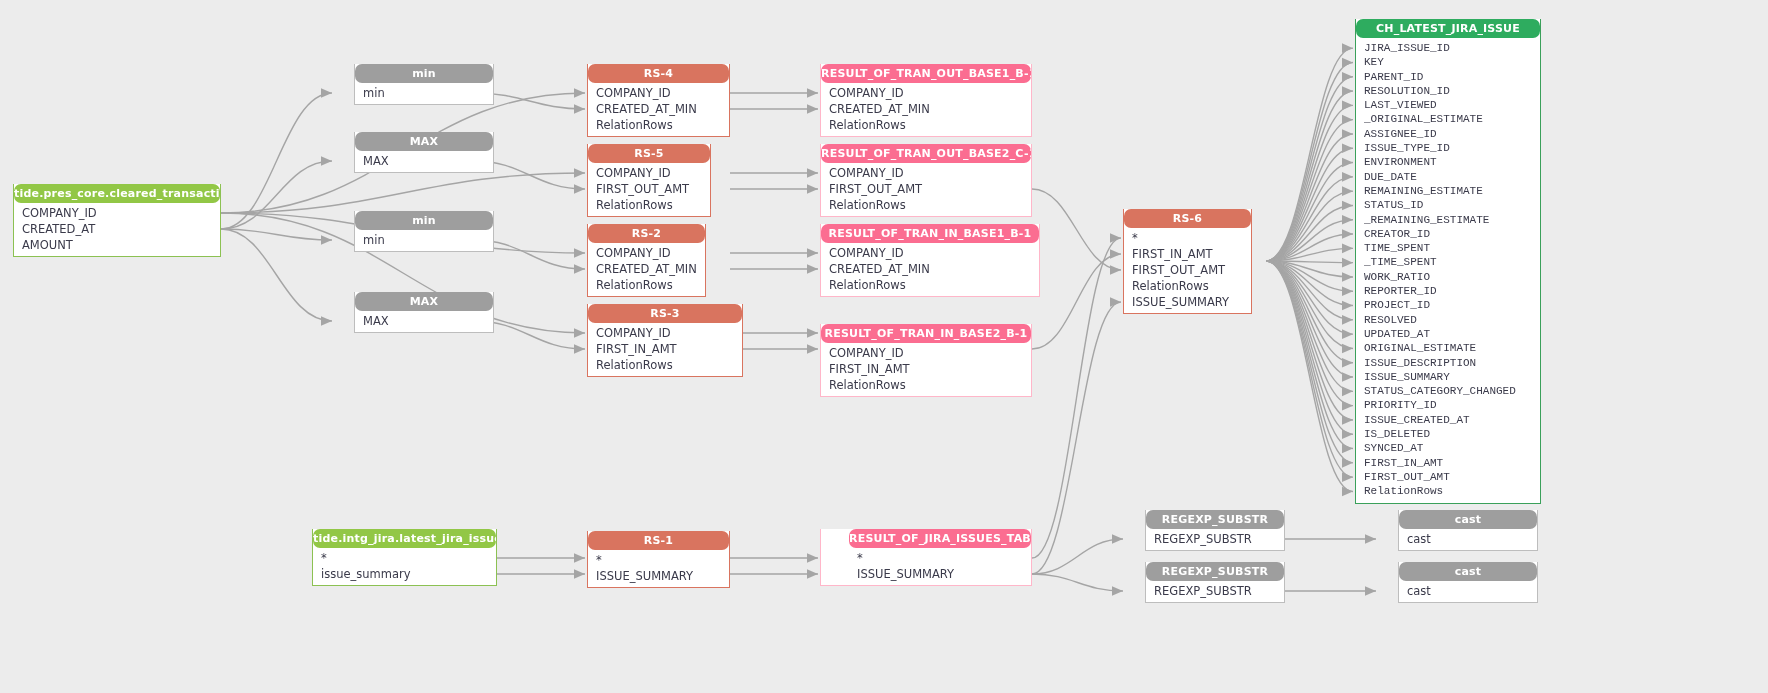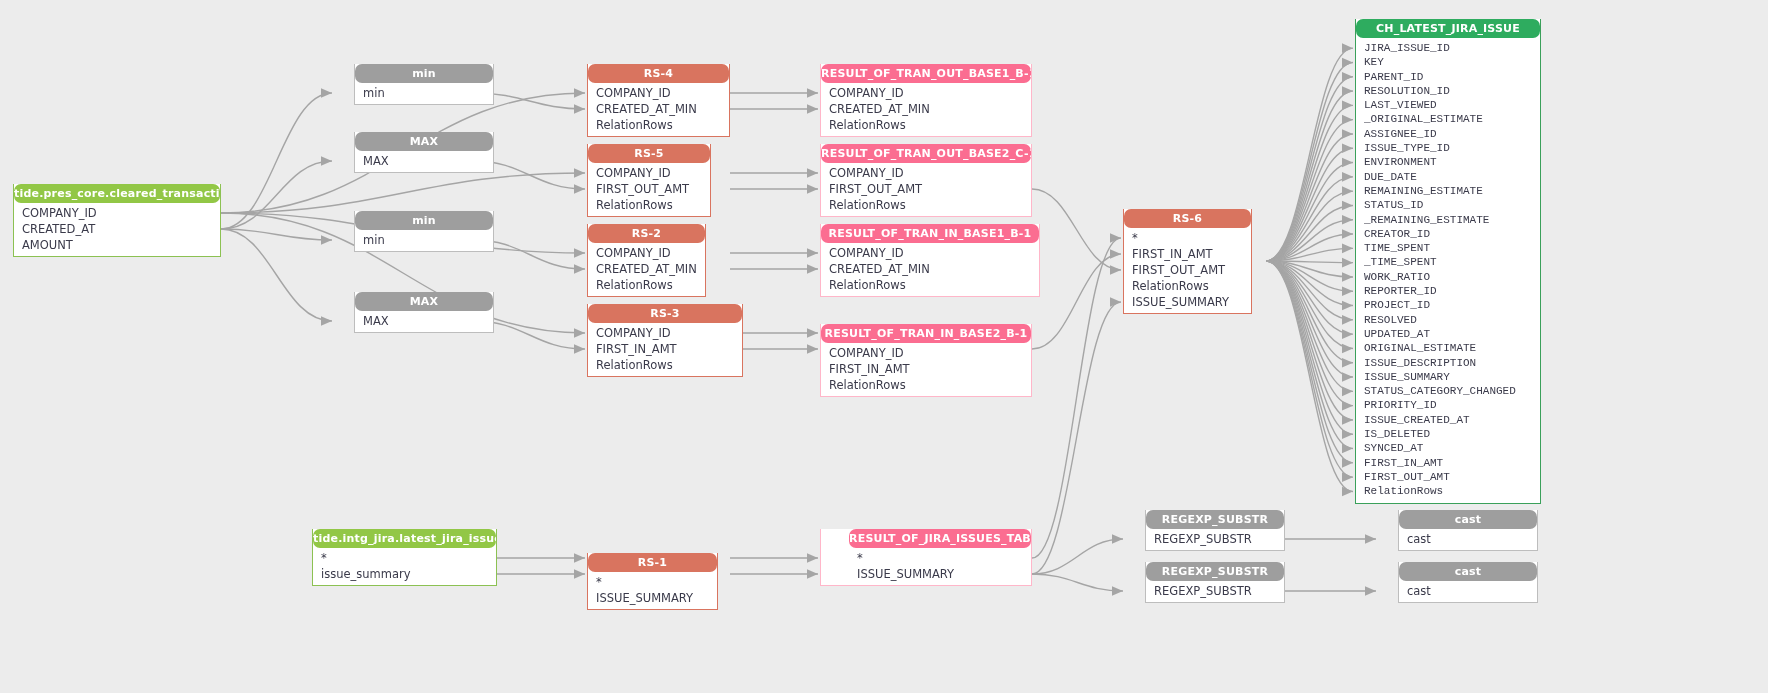--- a/index.html
+++ b/index.html
@@ -281,21 +281,21 @@
         <div class="f">RelationRows</div>
       </div>
     </div>
     <div class="node src" style="left: 312px; top: 529px; width: 185px;">
       <div class="hdr">tide.intg_jira.latest_jira_issues</div>
       <div class="fields">
         <div class="f">*</div>
         <div class="f">issue_summary</div>
       </div>
     </div>
-    <div class="node rs" style="left: 587px; top: 553px; width: 131px;">
+    <div class="node rs" style="left: 587px; top: 531px; width: 143px;">
       <div class="hdr">RS-1</div>
       <div class="fields">
         <div class="f">*</div>
         <div class="f">ISSUE_SUMMARY</div>
       </div>
     </div>
     <div class="node res" style="left: 820px; top: 529px; width: 212px; padding-left: 28px;">
       <div class="hdr">RESULT_OF_JIRA_ISSUES_TAB_A-1</div>
       <div class="fields">
         <div class="f">*</div>

